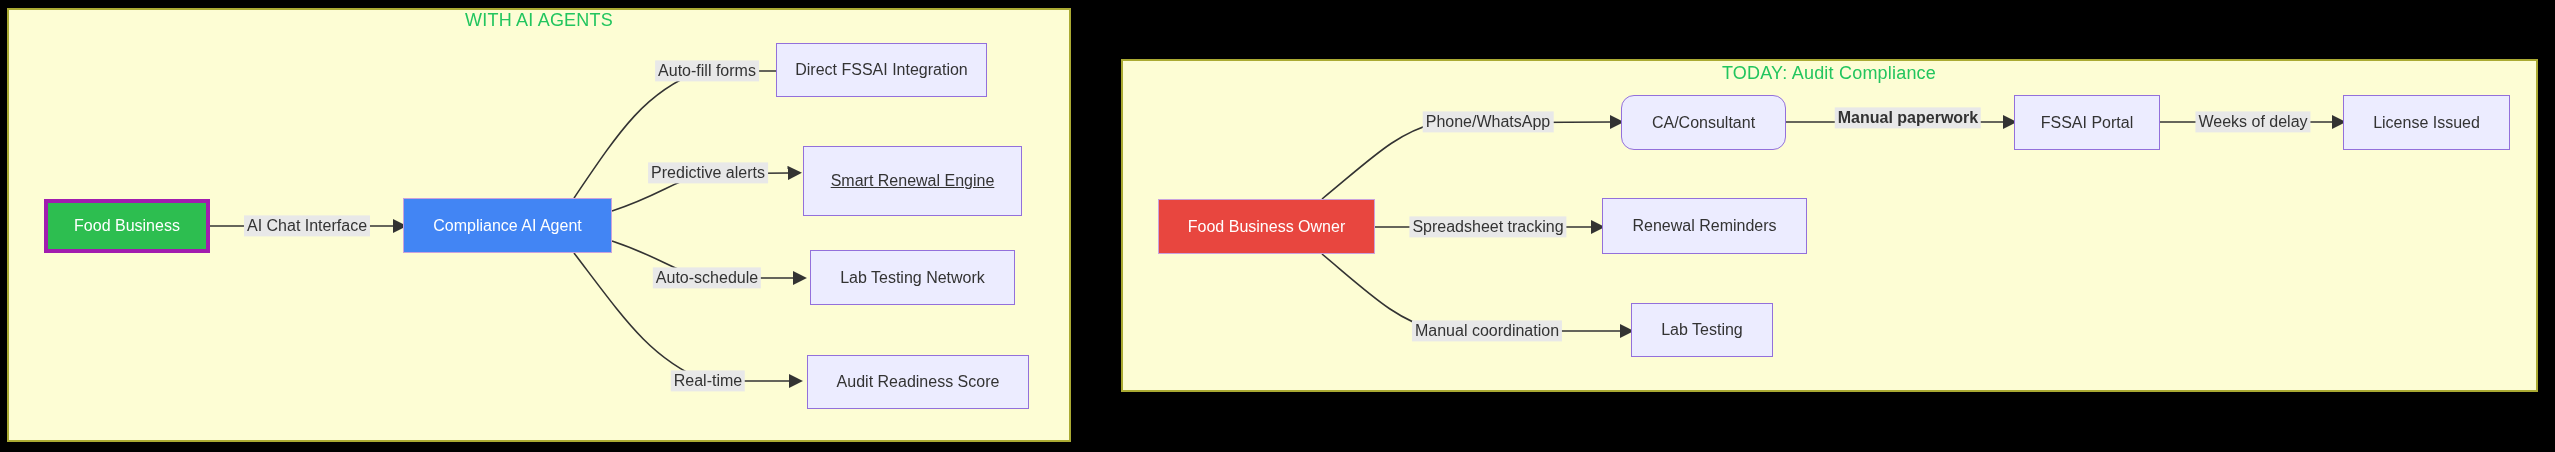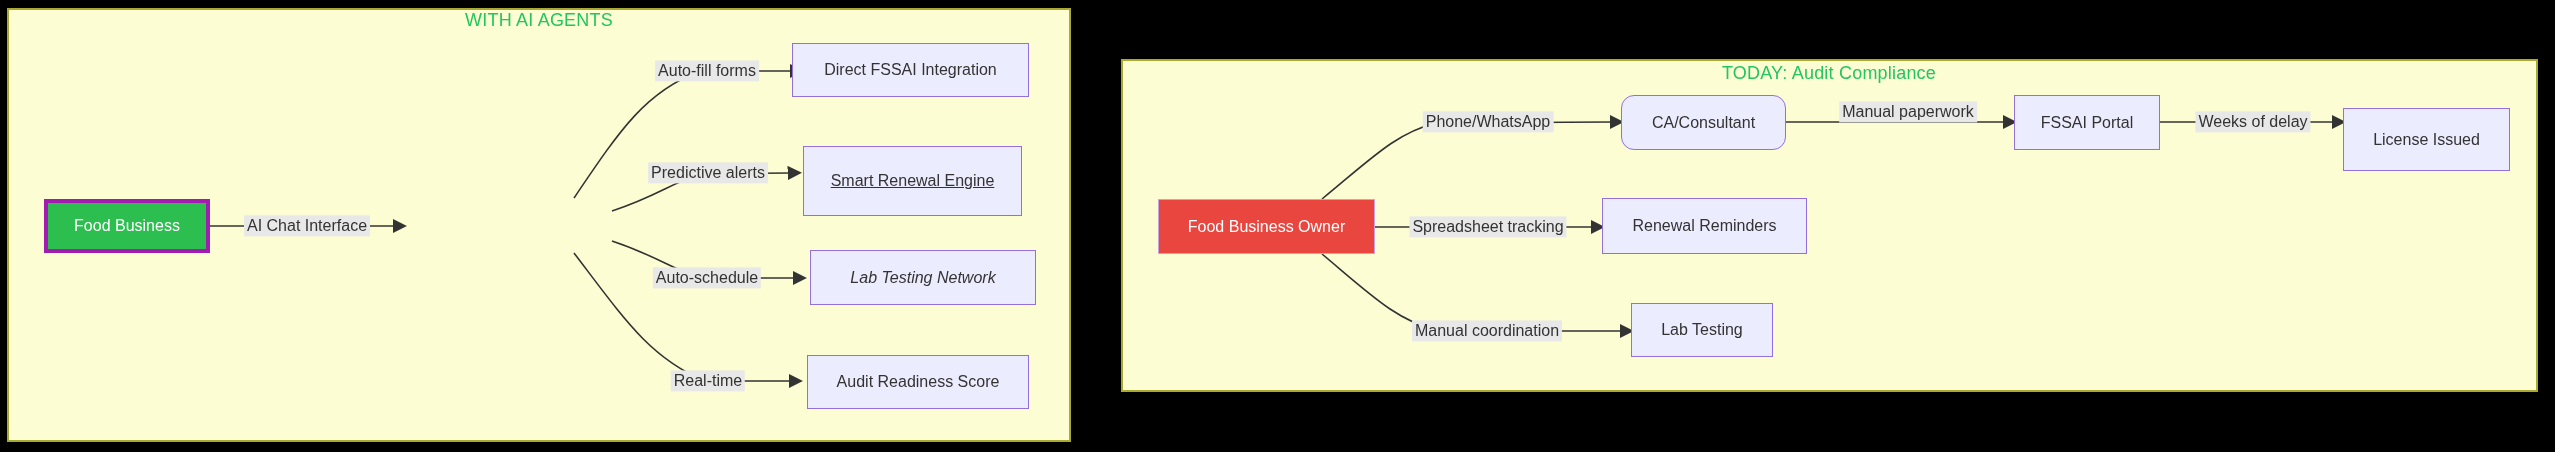--- a/index.html
+++ b/index.html
@@ -18,38 +18,38 @@
         font-size:16px;text-align:center;z-index:3;white-space:nowrap;}
   .node-plain{background:#ececff;border:1px solid #9370db;color:#333;}
   .node-green{background:#2dbe50;border:4px solid #a21caf;color:#fff;}
   .node-blue{background:#4285f4;border:1px solid #c9a2dd;color:#fff;}
   .node-red{background:#e8463f;border:1px solid #c9a2dd;color:#fff;}
   .edge-label{position:absolute;transform:translate(-50%,-50%);background:#e8e8e8;color:#333;
               font-size:16px;padding:1px 3px;z-index:4;white-space:nowrap;line-height:1.2;}
   
   .n-food-business{left:44px;top:199px;width:166px;height:54px;}
   .n-compliance-ai{left:403px;top:198px;width:209px;height:55px;}
-  .n-direct-fssai{left:792px;top:43px;width:237px;height:54px;}
+  .n-direct-fssai{left:776px;top:43px;width:211px;height:54px;}
   .n-smart-renewal{left:803px;top:146px;width:219px;height:70px;text-decoration:underline;}
-  .n-lab-network{left:810px;top:250px;width:226px;height:55px;font-style:italic;}
+  .n-lab-network{left:810px;top:250px;width:205px;height:55px;}
   .n-audit-score{left:807px;top:355px;width:222px;height:54px;}
   .n-owner{left:1158px;top:199px;width:217px;height:55px;}
   .n-ca{left:1621px;top:95px;width:165px;height:55px;border-radius:13px;}
   .n-portal{left:2014px;top:95px;width:146px;height:55px;}
-  .n-license{left:2343px;top:108px;width:167px;height:63px;}
+  .n-license{left:2343px;top:95px;width:167px;height:55px;}
   .n-renewal-rem{left:1602px;top:198px;width:205px;height:56px;}
   .n-lab-testing{left:1631px;top:303px;width:142px;height:54px;}
   
   .l-chat{left:307px;top:226px;}
   .l-autofill{left:707px;top:71px;}
   .l-predictive{left:708px;top:173px;}
   .l-autoschedule{left:707px;top:278px;}
   .l-realtime{left:708px;top:381px;}
   .l-phone{left:1488px;top:122px;}
-  .l-paperwork{left:1908px;top:112px;}
+  .l-paperwork{left:1908px;top:118px;font-weight:bold;}
   .l-weeks{left:2253px;top:122px;}
   .l-spreadsheet{left:1488px;top:227px;}
   .l-coordination{left:1487px;top:331px;}
 </style>
 </head>
 <body>
 
 <div class="stage">
 
   <div class="panel panel-left"></div>
@@ -72,20 +72,21 @@
       <path d="M574,253 C625,320 650,358 705,381 L790,381" marker-end="url(#arrow)"></path>
       <path d="M1322,199 C1372,158 1396,133 1436,123 L1611,122" marker-end="url(#arrow)"></path>
       <path d="M1375,227 L1592,227" marker-end="url(#arrow)"></path>
       <path d="M1322,254 C1372,296 1396,320 1438,331 L1621,331" marker-end="url(#arrow)"></path>
       <path d="M1786,122 L2004,122" marker-end="url(#arrow)"></path>
       <path d="M2160,122 L2333,122" marker-end="url(#arrow)"></path>
     </g>
   </svg>
 
   <div class="node node-green n-food-business">Food Business</div>
+  <div class="node node-blue n-compliance-ai">Compliance AI Agent</div>
   <div class="node node-plain n-direct-fssai">Direct FSSAI Integration</div>
   <div class="node node-plain n-smart-renewal">Smart Renewal Engine</div>
   <div class="node node-plain n-lab-network">Lab Testing Network</div>
   <div class="node node-plain n-audit-score">Audit Readiness Score</div>
 
   <div class="edge-label l-chat">AI Chat Interface</div>
   <div class="edge-label l-autofill">Auto-fill forms</div>
   <div class="edge-label l-predictive">Predictive alerts</div>
   <div class="edge-label l-autoschedule">Auto-schedule</div>
   <div class="edge-label l-realtime">Real-time</div>

